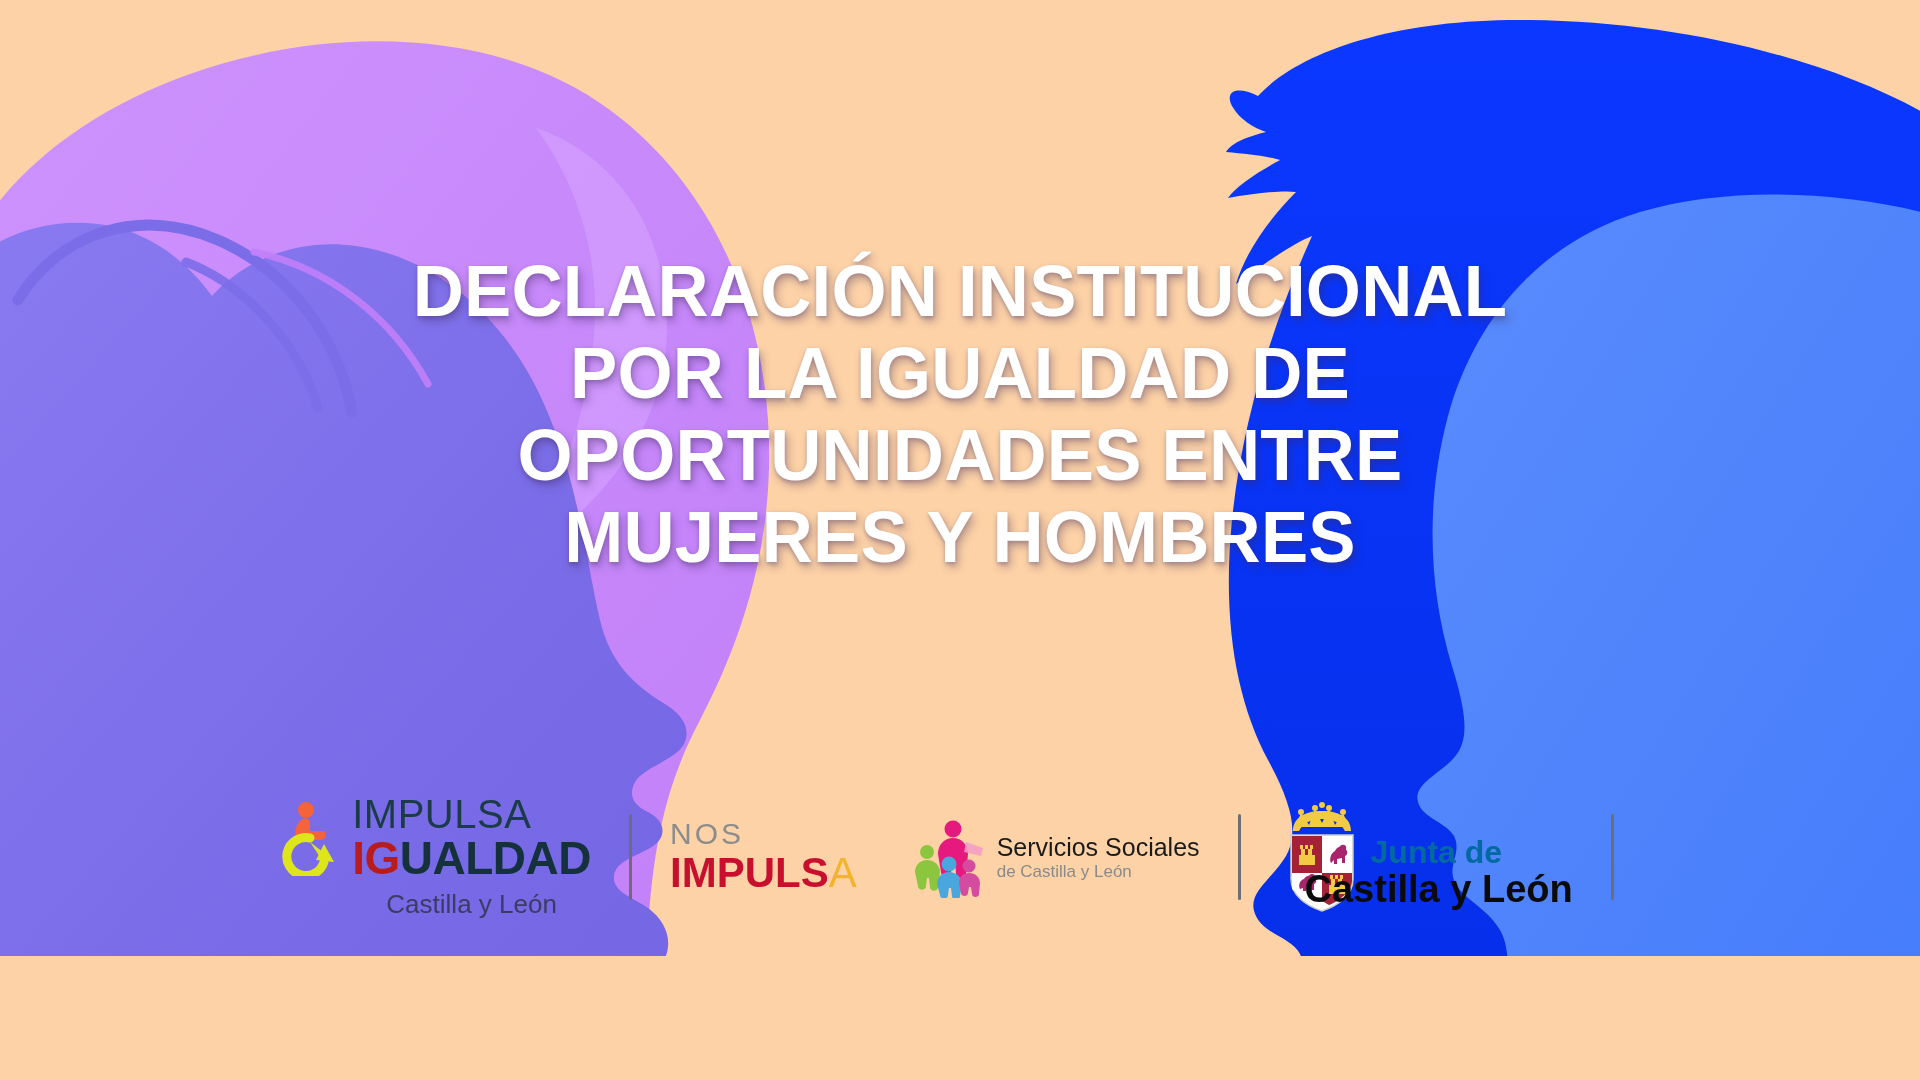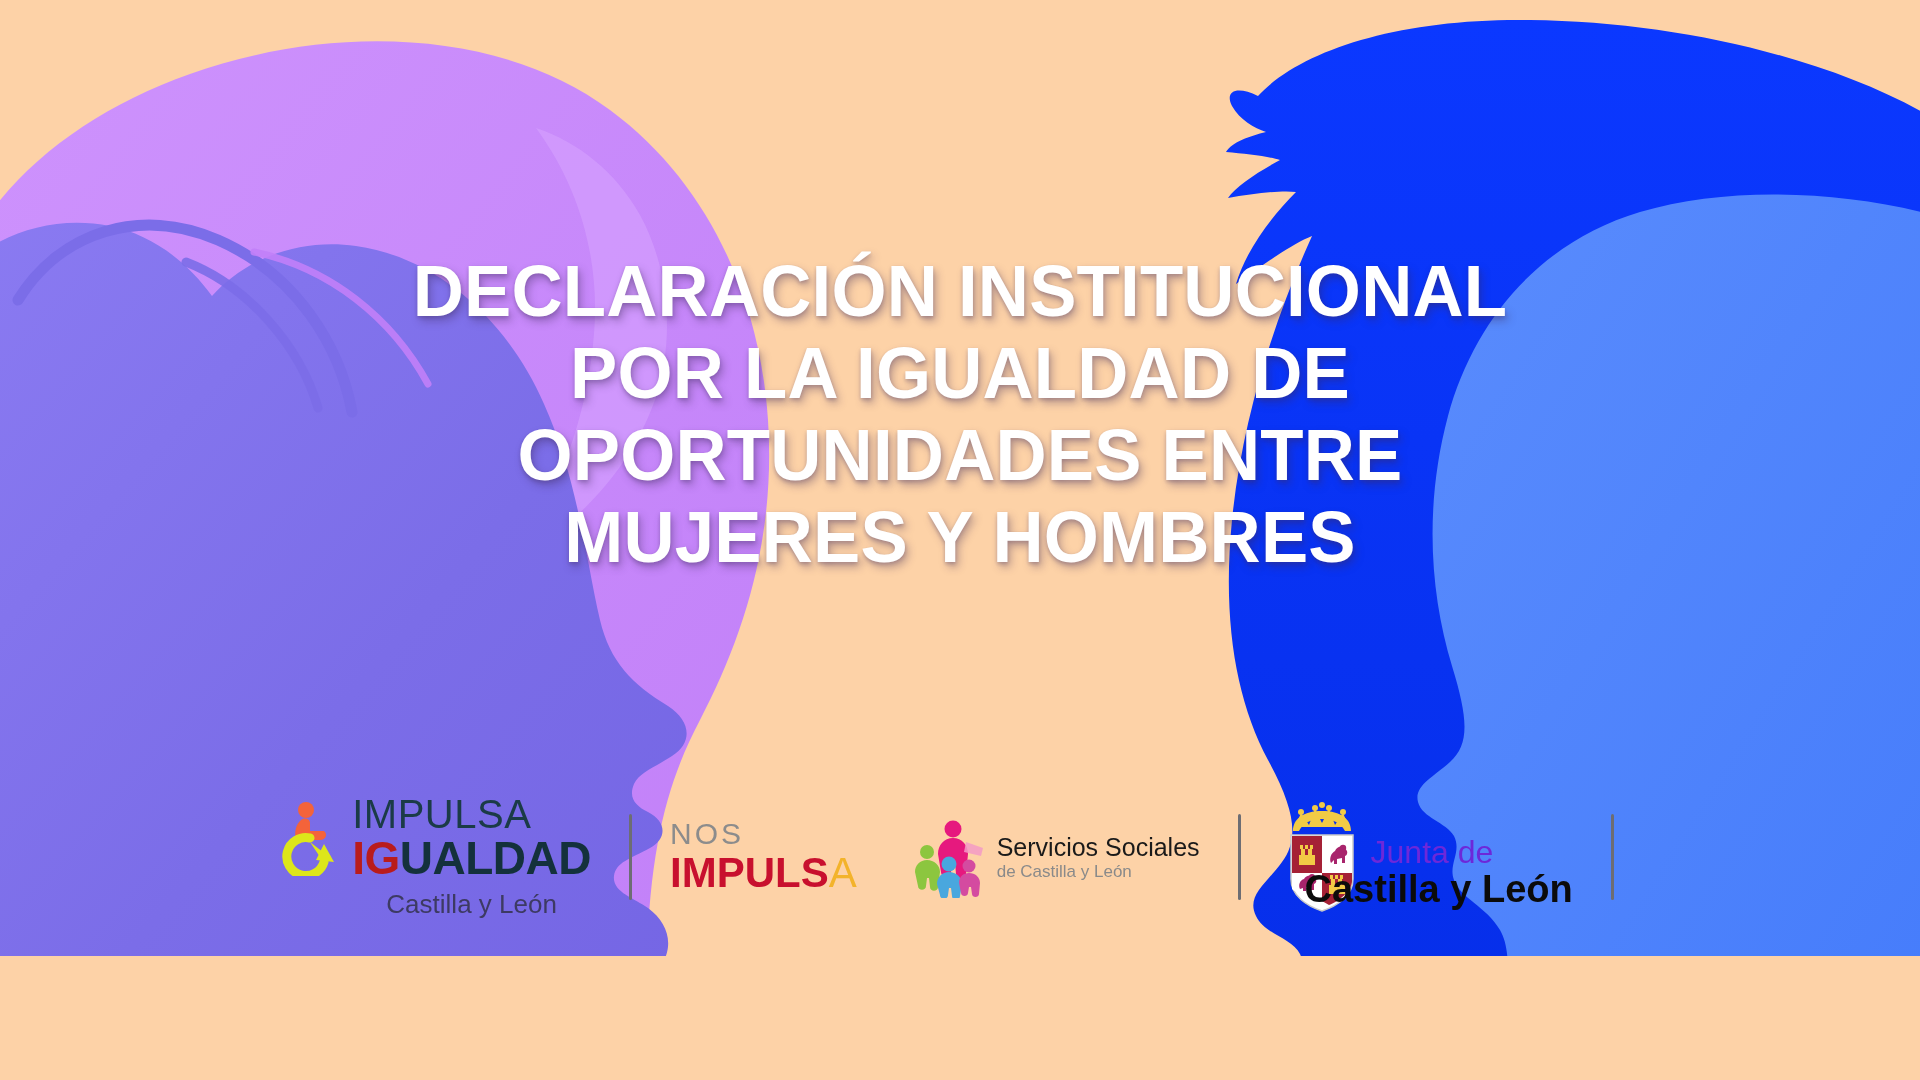--- a/index.html
+++ b/index.html
@@ -76,21 +76,21 @@
   #logo-ss{display:flex;align-items:center;gap:8px;}
   #logo-ss .mark{width:78px;height:82px;flex:0 0 auto;}
   #logo-ss .txt{display:flex;flex-direction:column;align-items:flex-start;}
   #logo-ss .s1{font-size:25px;font-weight:400;color:#1a1a1a;line-height:27px;}
   #logo-ss .s2{font-size:17px;font-weight:400;color:#8a8a8a;line-height:19px;margin-top:1px;}
 
   
   #logo-junta{display:flex;align-items:flex-end;gap:6px;}
   #logo-junta .shield{width:86px;height:112px;flex:0 0 auto;}
   #logo-junta .jtxt{display:flex;flex-direction:column;align-items:flex-start;margin-bottom:4px;}
-  #logo-junta .j1{font-size:32px;font-weight:400;color:#6d28d9;line-height:34px;}
+  #logo-junta .j1{font-size:32px;font-weight:700;color:#0369a1;line-height:34px;}
   #logo-junta .j2{font-size:38px;font-weight:700;color:#0b0b0b;line-height:40px;margin-left:-66px;}
 </style>
 </head>
 <body>
 
 <div id="stage">
 
   <svg class="art" viewBox="0 0 1920 1080" preserveAspectRatio="none" aria-hidden="true">
     <defs>
       <linearGradient id="gWomanFace" x1="0" y1="0" x2="1" y2="1">

